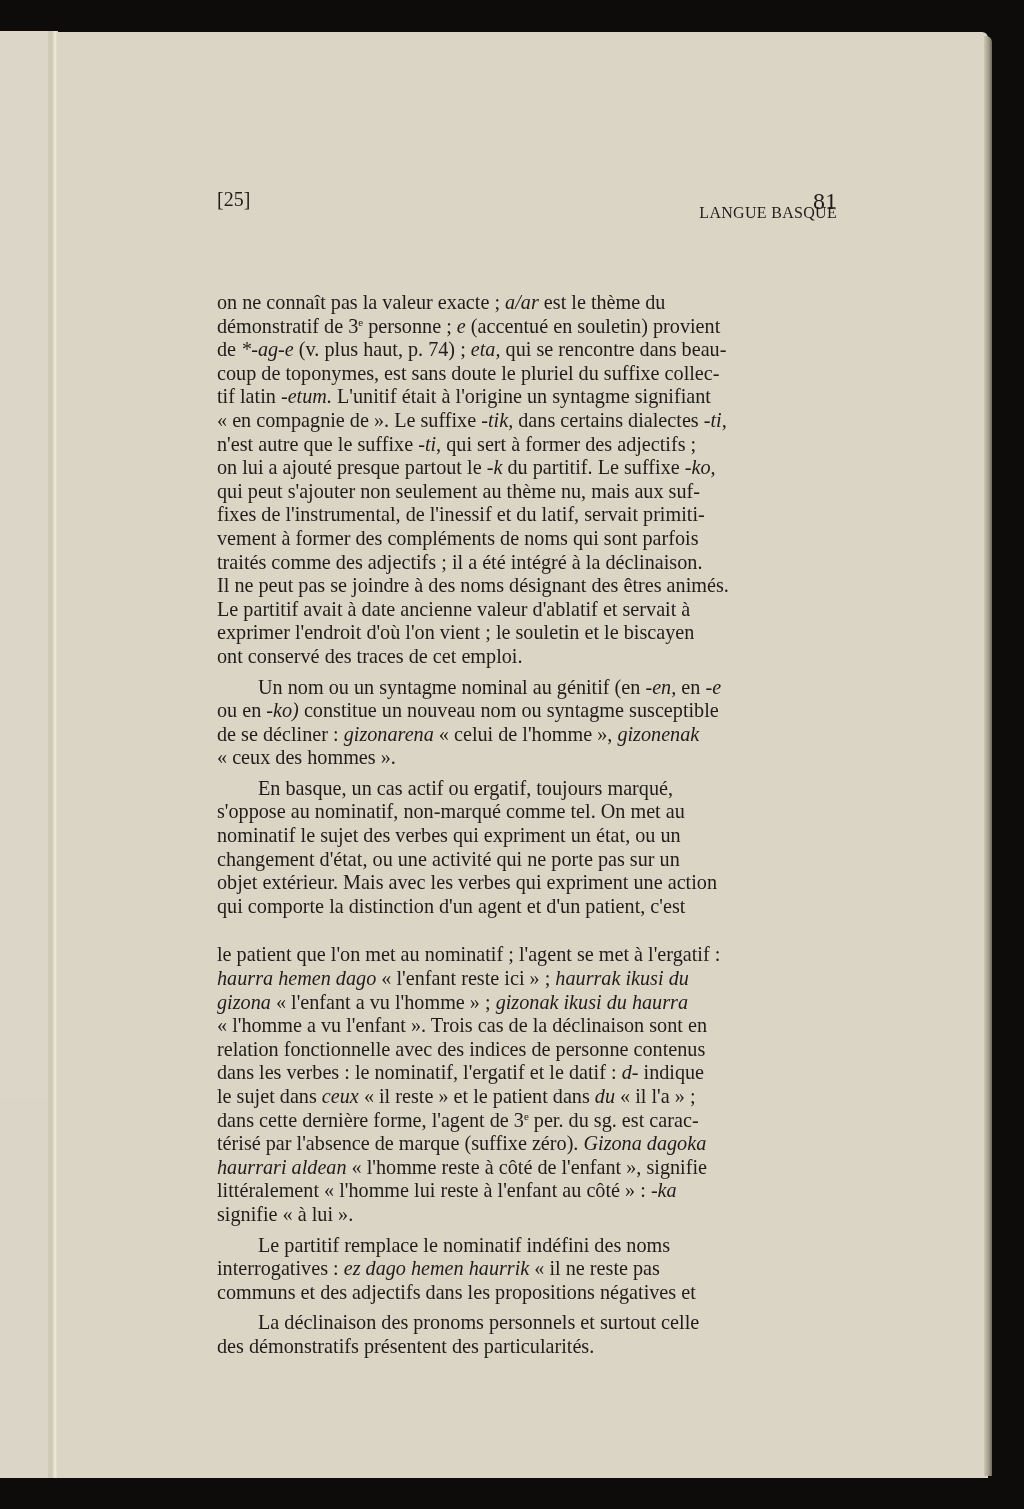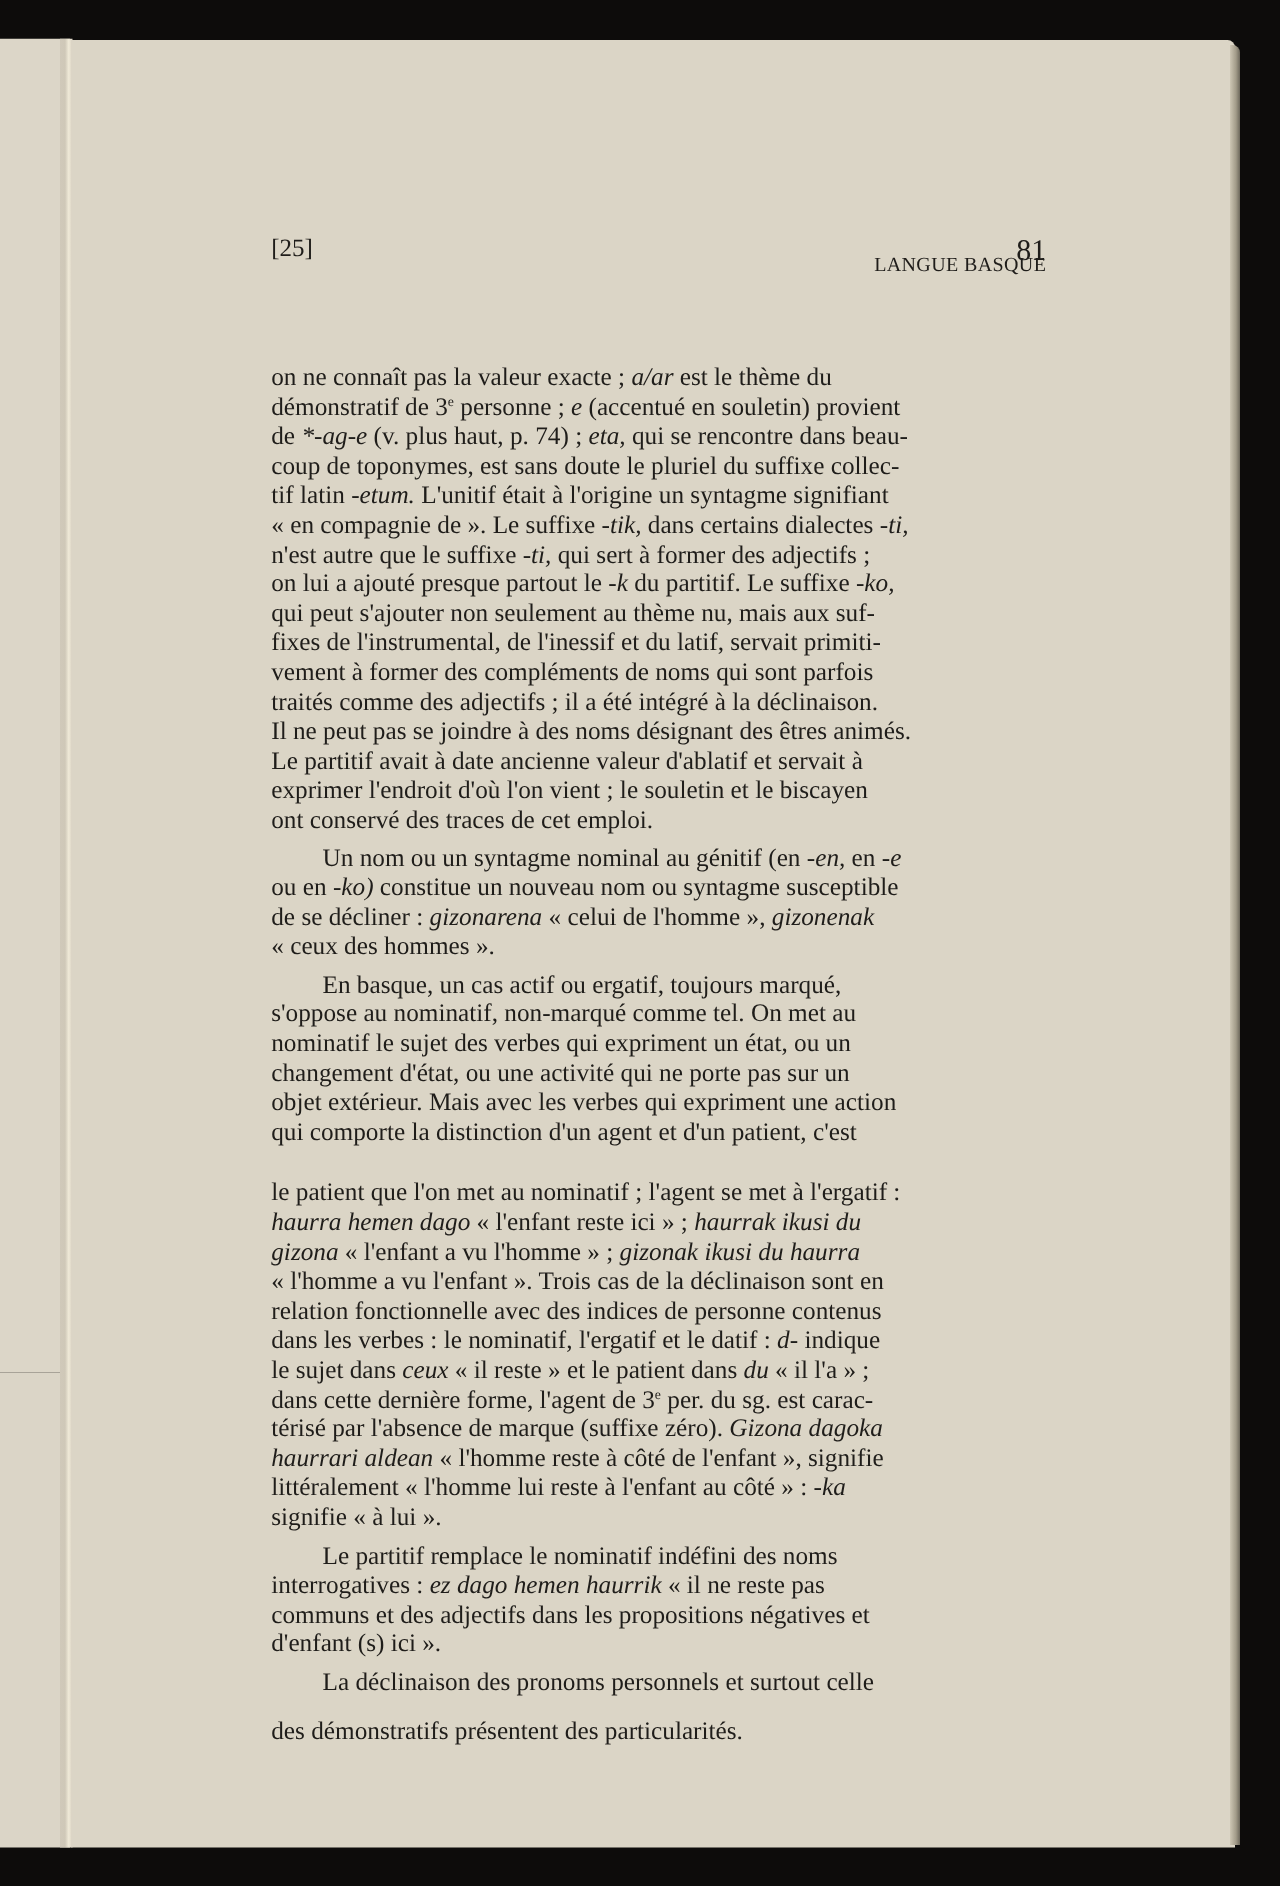--- a/index.html
+++ b/index.html
@@ -115,19 +115,18 @@
       <div style="white-space: nowrap; padding-left: 0px;"><span>dans cette dernière forme, l'agent de 3</span><sup>e</sup><span> per. du sg. est carac-</span></div>
       <div style="white-space: nowrap; padding-left: 0px;"><span>térisé par l'absence de marque (suffixe zéro). </span><i>Gizona dagoka</i></div>
       <div style="white-space: nowrap; padding-left: 0px;"><i>haurrari aldean</i><span> « l'homme reste à côté de l'enfant », signifie</span></div>
       <div style="white-space: nowrap; padding-left: 0px;"><span>littéralement « l'homme lui reste à l'enfant au côté » : </span><i>-ka</i></div>
       <div style="white-space: nowrap; padding-left: 0px;"><span>signifie « à lui ».</span></div>
     </div>
     <div class="para">
       <div style="white-space: nowrap; padding-left: 41px;"><span>Le partitif remplace le nominatif indéfini des noms</span></div>
       <div style="white-space: nowrap; padding-left: 0px;"><span>interrogatives : </span><i>ez dago hemen haurrik</i><span> « il ne reste pas</span></div>
       <div style="white-space: nowrap; padding-left: 0px;"><span>communs et des adjectifs dans les propositions négatives et</span></div>
-      <div style="white-space: nowrap; padding-left: 0px;"><span>d'enfant (s) ici ».</span></div>
     </div>
     <div class="para">
       <div style="white-space: nowrap; padding-left: 41px;"><span>La déclinaison des pronoms personnels et surtout celle</span></div>
-      <div style="white-space: nowrap; padding-left: 0px; margin-top: 15px;"><span>des démonstratifs présentent des particularités.</span></div>
+      <div style="white-space: nowrap; padding-left: 0px;"><span>des démonstratifs présentent des particularités.</span></div>
     </div>
   </div>
 
 </body></html>

